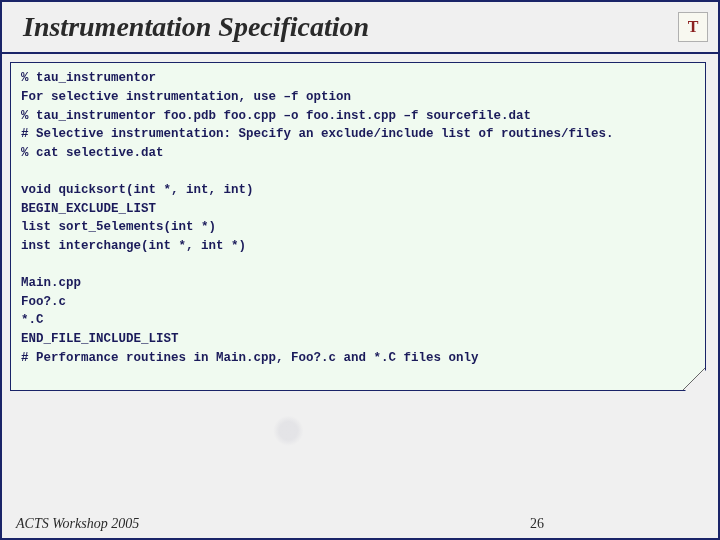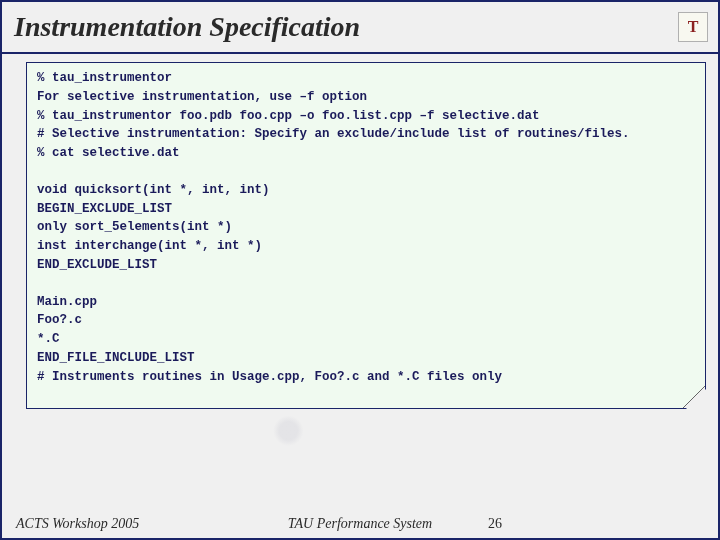--- a/index.html
+++ b/index.html
@@ -19,21 +19,21 @@
       radial-gradient(circle at 20% 30%, rgba(200,200,210,0.4) 2%, transparent 3%),
       radial-gradient(circle at 70% 60%, rgba(200,200,210,0.4) 2%, transparent 3%),
       radial-gradient(circle at 40% 80%, rgba(200,200,210,0.3) 1.5%, transparent 2.5%);
     border: 2px solid #1a2468;
     box-sizing: border-box;
   }
   .title-bar {
     position: relative;
     height: 50px;
     border-bottom: 2px solid #1a2468;
-    padding-left: 12px;
+    padding-left: 21px;
     display: flex;
     align-items: center;
   }
   .title-text {
     font-family: 'Times New Roman', serif;
     font-style: italic;
     font-weight: bold;
     font-size: 28px;
     color: #2a2a2a;
   }
@@ -48,21 +48,21 @@
     display: flex;
     align-items: center;
     justify-content: center;
     font-family: serif;
     font-weight: bold;
     font-size: 16px;
     color: #8b2020;
   }
   .code-box {
     position: absolute;
-    left: 24px;
+    left: 8px;
     right: 12px;
     top: 60px;
     background: #f0faf0;
     border: 1.5px solid #1a2468;
     padding: 6px 10px 22px 10px;
     font-family: 'Courier New', monospace;
     font-weight: bold;
     font-size: 12.5px;
     line-height: 1.5;
     color: #1a1a5a;
@@ -103,55 +103,53 @@
     font-family: 'Times New Roman', serif;
     font-style: italic;
     font-size: 14px;
     color: #2a2a2a;
     gap: 20px;
   }
   .footer-left, .footer-center, .footer-right {
     flex: 1;
   }
   .footer-center { text-align: center; }
-  .footer-right { text-align: left; font-style: normal; }
+  .footer-right { text-align: center; font-style: normal; }
 </style>
 </head>
 <body>
 
 <div class="slide">
 
   <div class="title-bar">
     <div class="title-text">Instrumentation Specification</div>
     <div class="logo">T</div>
   </div>
 
   <div class="code-box">
     <div id="code-container">
         <div class="code-line">% tau_instrumentor</div>
         <div class="code-line">For selective instrumentation, use –f option</div>
-        <div class="code-line">% tau_instrumentor foo.pdb foo.cpp –o foo.list.cpp –f selective.dat</div>
+        <div class="code-line">% tau_instrumentor foo.pdb foo.cpp –o foo.inst.cpp –f sourcefile.dat</div>
         <div class="code-line"># Selective instrumentation: Specify an exclude/include list of routines/files.</div>
         <div class="code-line">% cat selective.dat</div>
         <div class="blank-line"></div>
         <div class="code-line">void quicksort(int *, int, int)</div>
         <div class="code-line">BEGIN_EXCLUDE_LIST</div>
-        <div class="code-line">only sort_5elements(int *)</div>
+        <div class="code-line">list sort_5elements(int *)</div>
         <div class="code-line">inst interchange(int *, int *)</div>
-        <div class="code-line">END_EXCLUDE_LIST</div>
         <div class="blank-line"></div>
         <div class="code-line">Main.cpp</div>
         <div class="code-line">Foo?.c</div>
         <div class="code-line">*.C</div>
         <div class="code-line">END_FILE_INCLUDE_LIST</div>
-        <div class="code-line"># Instruments routines in Usage.cpp, Foo?.c and *.C files only</div>
+        <div class="code-line"># Performance routines in Main.cpp, Foo?.c and *.C files only</div>
       </div>
     <div class="fold-cover"></div>
     <div class="fold-line"></div>
   </div>
 
   <div class="footer">
     <div class="footer-left">ACTS Workshop 2005</div>
-    <div class="footer-center">TAU Performance System</div>
     <div class="footer-right">26</div>
   </div>
 
 </div>
 
 </body></html>

